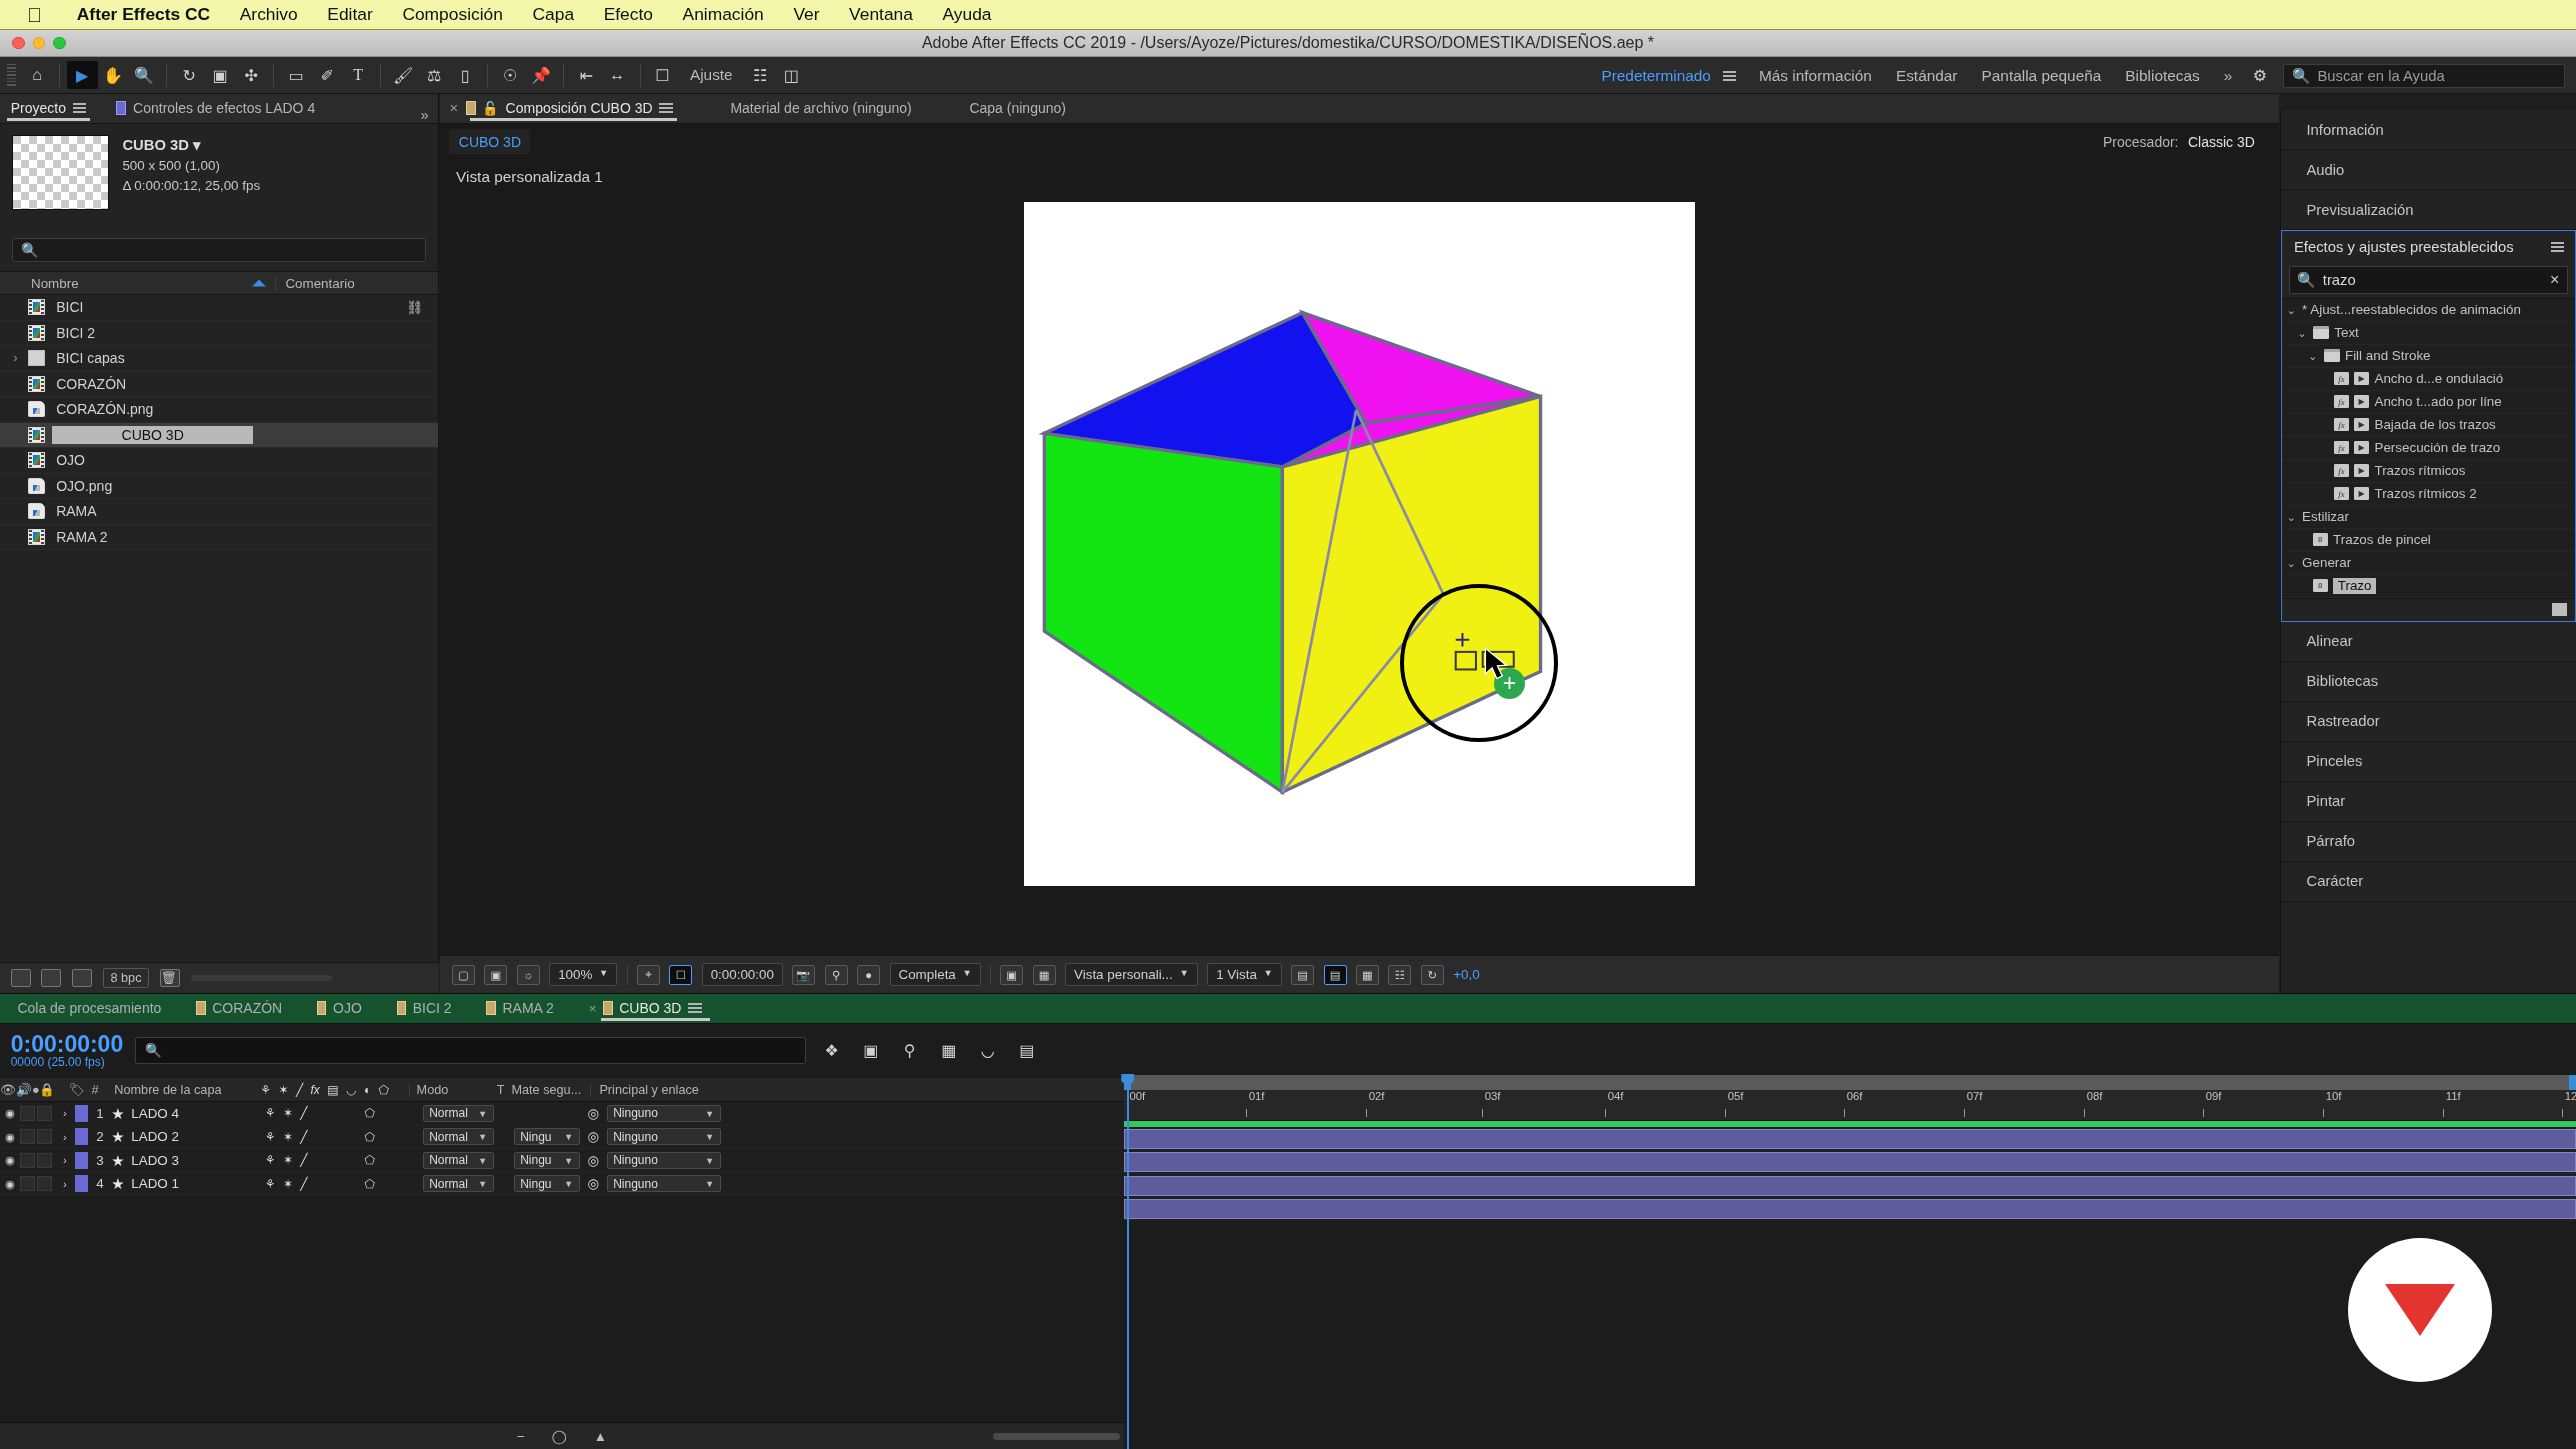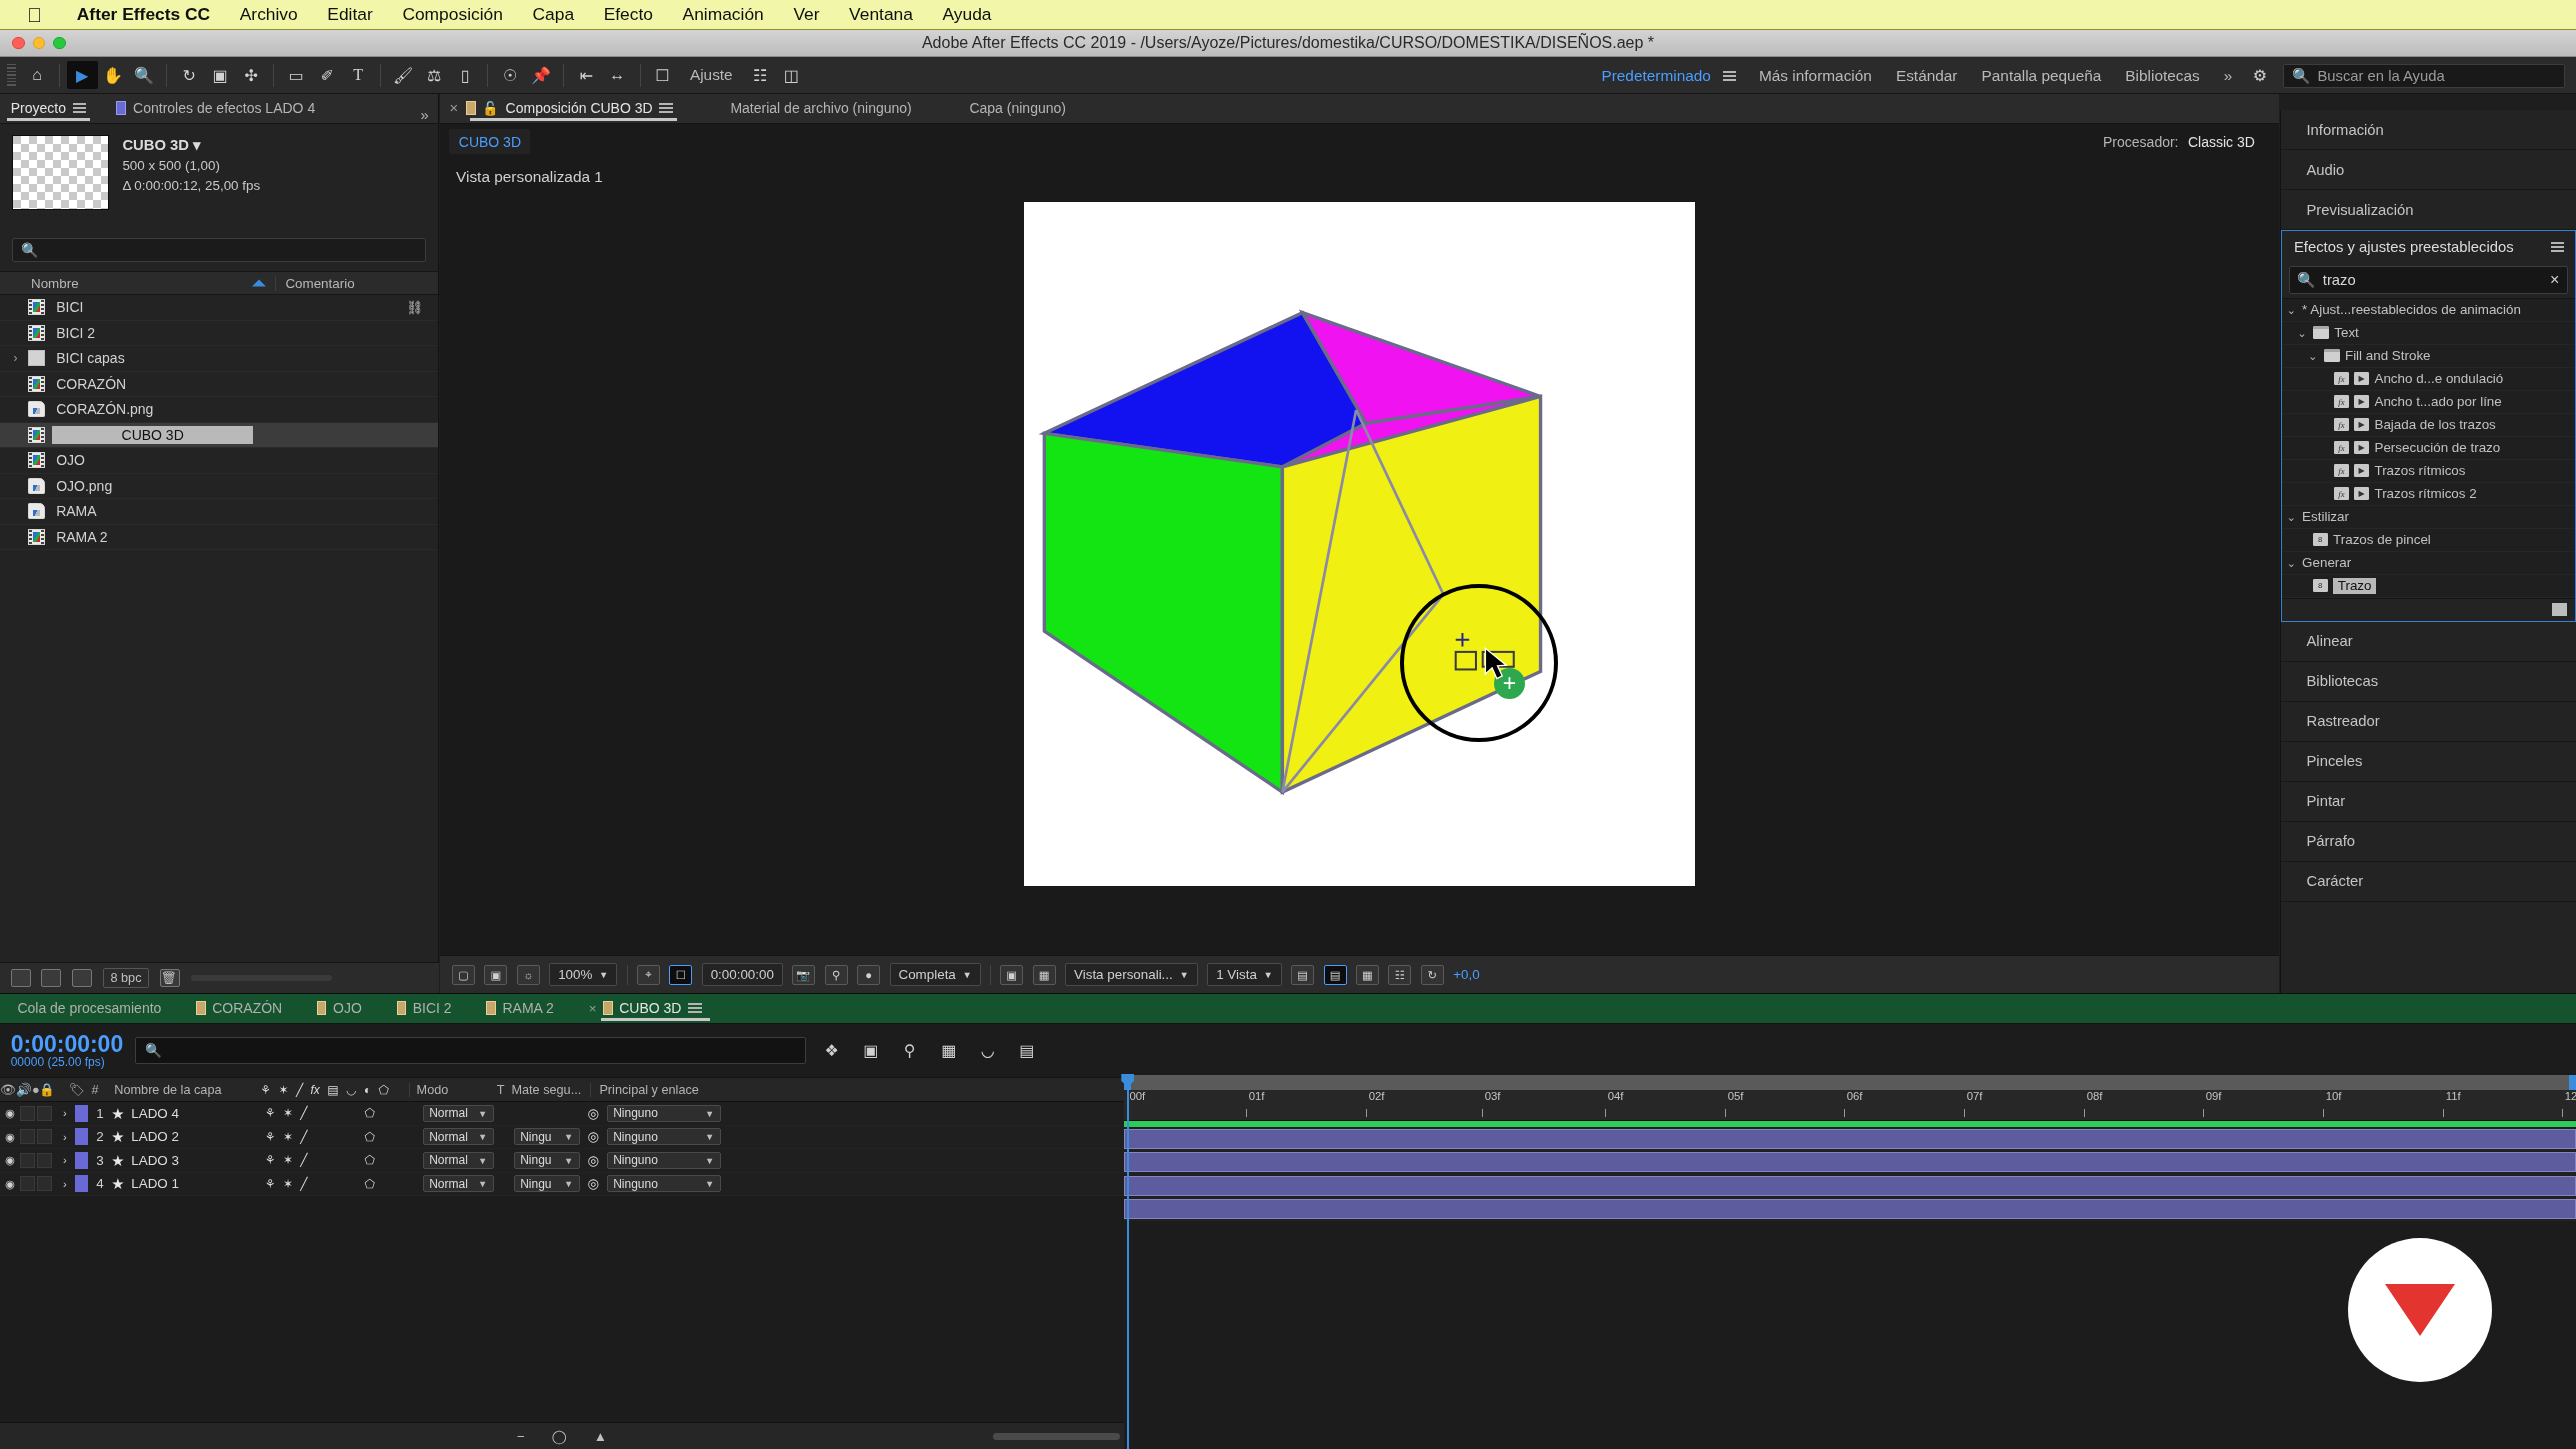--- a/index.html
+++ b/index.html
@@ -126,21 +126,21 @@
   #canvas-wrap{ position:absolute;left:0;top:101px;width:1839px;height:731px;
     display:flex;align-items:flex-start;justify-content:center;}
   #canvas{ width:671px;height:684px;background:#fff;margin-top:6.7px;position:relative;}
   #comp-bottombar{ position:absolute;left:0;bottom:0;width:1839px;height:38px;
     background:#2b2b2b;border-top:0.7px solid #141414;display:flex;align-items:center;
     gap:9.4px;padding:0 12px;color:#c3c3c3;font-size:13.4px;}
   .cbtn{width:23px;height:20px;border:0.7px solid #5a5a5a;border-radius:2px;background:#333;
     display:flex;align-items:center;justify-content:center;font-size:11.4px;color:#d0d0d0;}
   .cbtn.on{background:#0d0d0d;border-color:#4a9eff;}
   .cfield{ background:#232323;border:0.7px solid #4a4a4a;border-radius:2px;
-    padding:3.4px 8px;font-size:13.4px;color:#cfcfcf;display:flex;align-items:center;gap:6.7px;}
+    padding:3.4px 8px;font-size:13.4px;color:#cfcfcf;display:flex;align-items:flex-start;gap:6.7px;}
   .csep{width:0.7px;height:20px;background:#444;}
 
   
   #right{ position:absolute; left:2280px; top:16px; width:296px; height:899px;
     background:#232323; border-left:0.7px solid #121212;}
   .rrow{ height:40px;display:flex;align-items:center;padding-left:25.5px;
     color:#c5c5c5;font-size:14.8px;border-bottom:0.7px solid #171717;}
   #fx-panel{ border:1.3px solid #3a7fd5; background:#232323;}
   #fx-hdr{height:32px;display:flex;align-items:center;padding:0 10.7px 0 12px;
     color:#dcdcdc;font-size:14.8px;}

